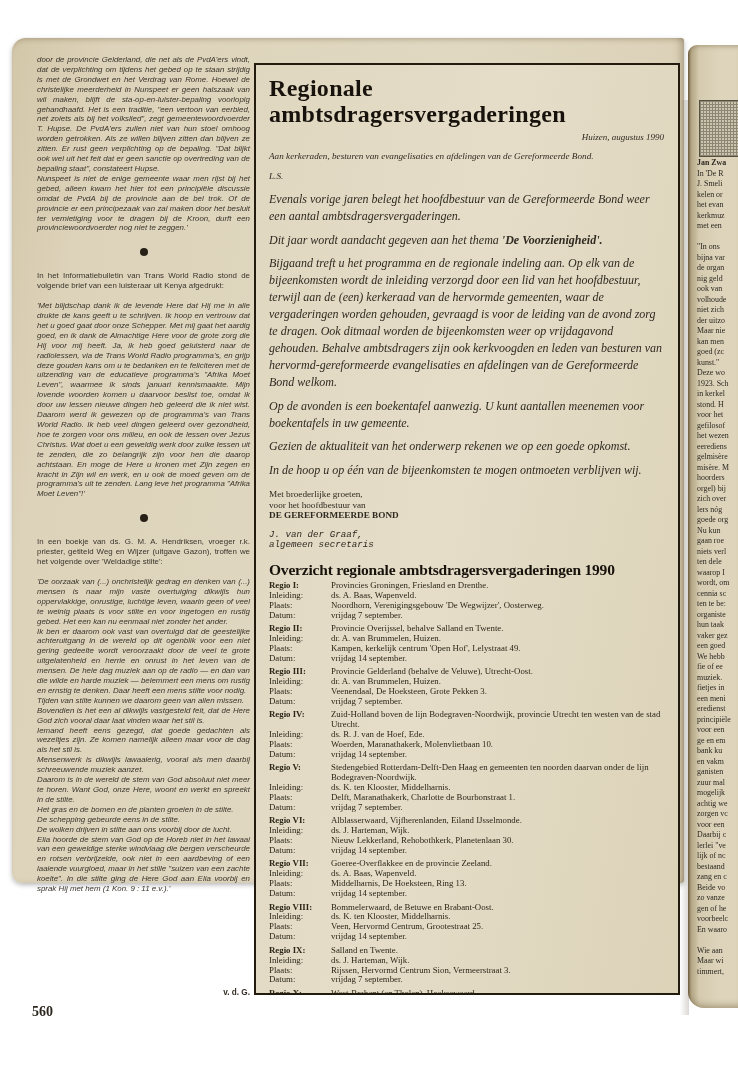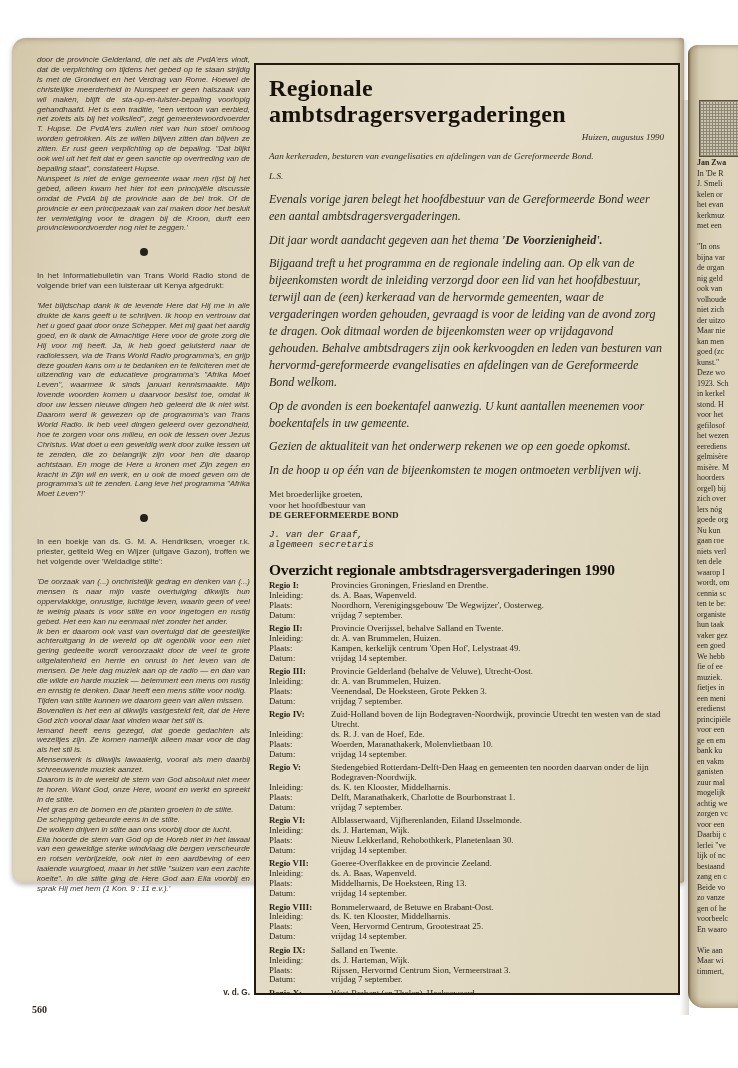--- a/index.html
+++ b/index.html
@@ -18,21 +18,21 @@
   .col-left{
     position:absolute;left:25px;top:17px;width:213px;
     color:#3a342b;font-size:7.9px;line-height:9.9px;text-align:justify;
   }
   .lp{margin:0;}
   .lp.italic{font-style:italic;}
   .lp.roman{font-style:normal;}
   .lp.gap{margin-top:10px;}
   .sep{width:8px;height:8px;border-radius:50%;background:#262016;margin:15px auto 15px auto;}
   .sig{position:absolute;left:25px;top:950px;width:213px;text-align:right;font-weight:bold;font-size:8.2px;color:#332d24;}
-  .pageno{position:absolute;left:20px;top:966px;font-weight:bold;font-size:10px;color:#2e2820;font-family:"Liberation Serif",serif;}
+  .pageno{position:absolute;left:20px;top:966px;font-weight:bold;font-size:14px;color:#2e2820;font-family:"Liberation Serif",serif;}
 
   
   .article-box{
     position:absolute;left:242px;top:25px;width:426px;height:932px;box-sizing:border-box;
     border:2.5px solid #241b0f;
     background:linear-gradient(100deg,#e0d7c0,#e5ddc8 45%,#dcd2b8);
     padding:8px 14px 6px 13px;overflow:hidden;
     font-family:"Liberation Serif",serif;color:#2f2a21;
   }
   .title{

